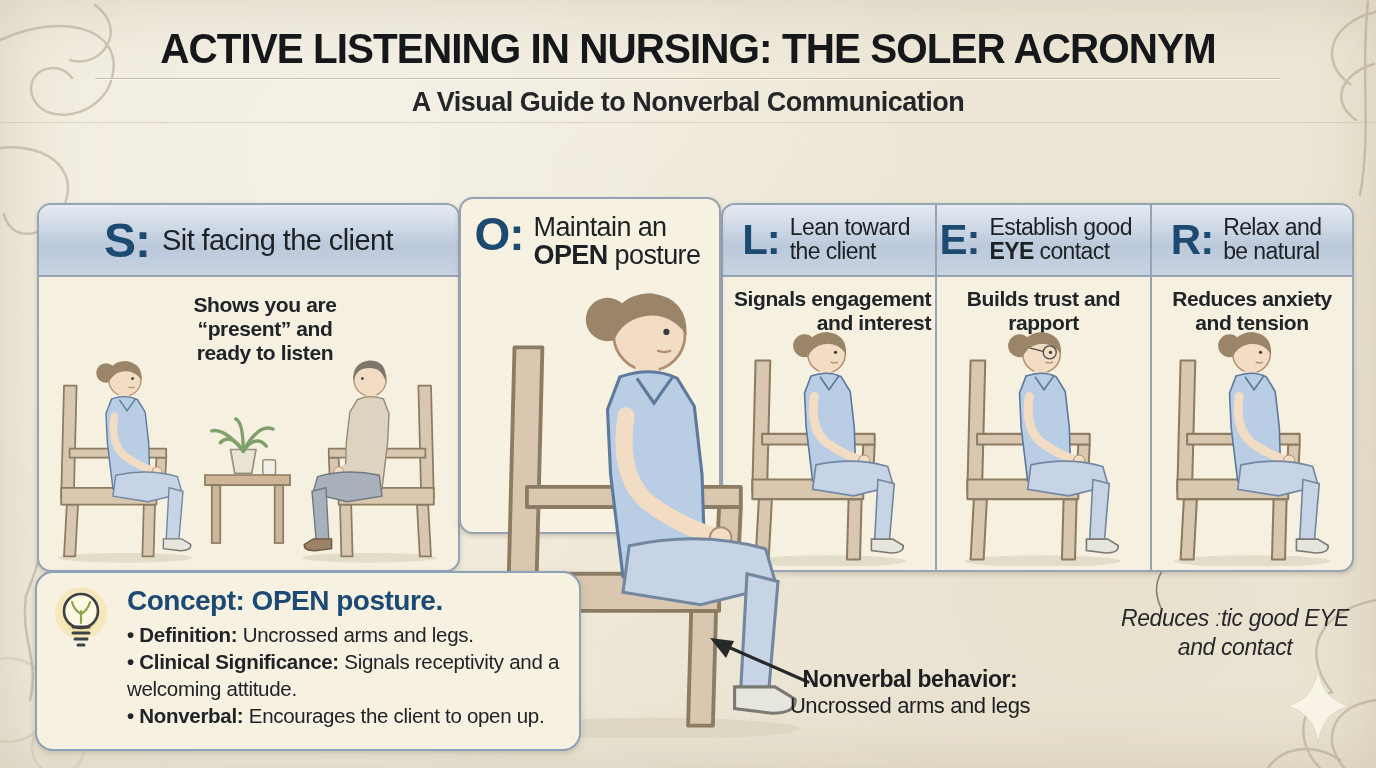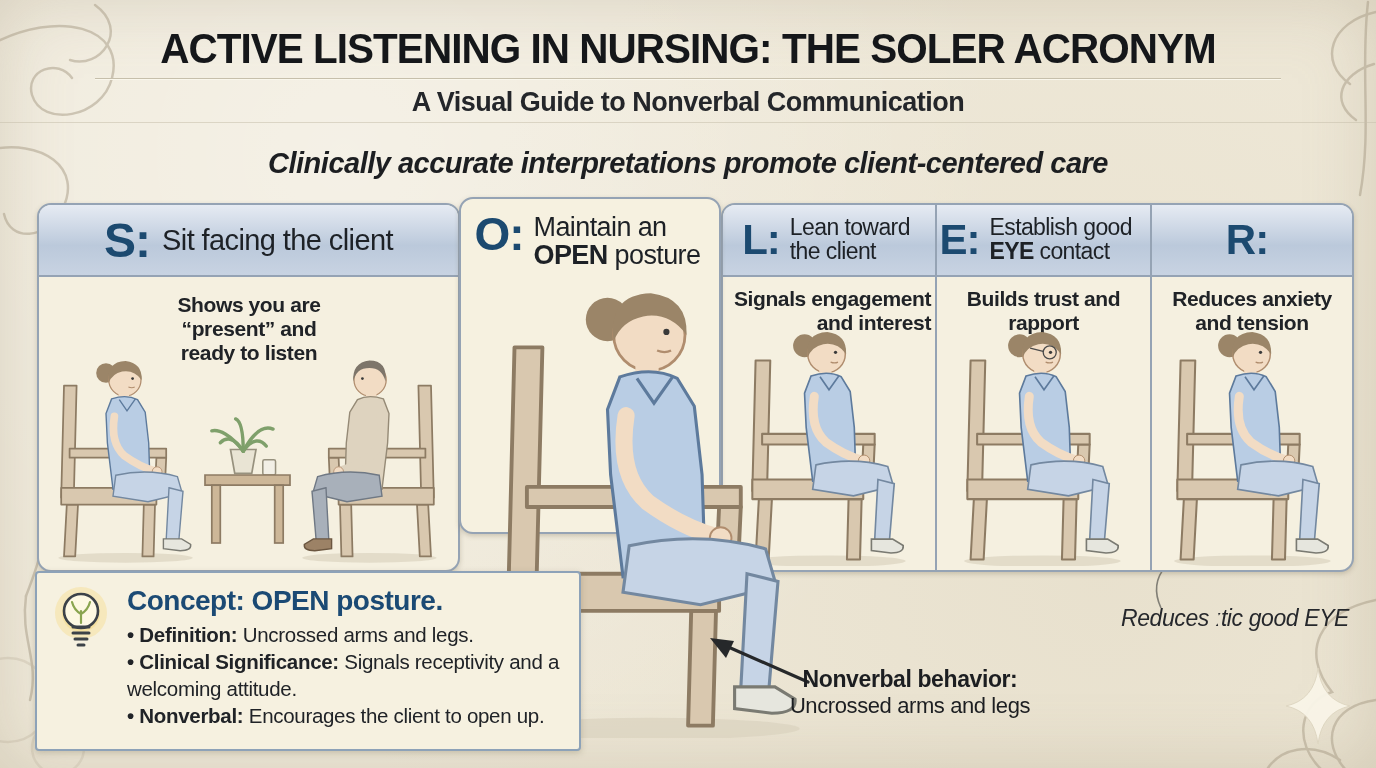--- a/index.html
+++ b/index.html
@@ -23,21 +23,21 @@
   .hdr{background:linear-gradient(180deg,#e6ebf3 0%,#bbc9db 58%,#c8d3e2 100%);
     border-bottom:2px solid #95a3b4;height:70px;display:flex;align-items:center;justify-content:center;}
   .letter{font-weight:bold;color:#1c4a70;letter-spacing:-1px;}
   .ptitle{color:#1d2126;letter-spacing:-.6px;line-height:1.04;}
   .ptitle b{letter-spacing:-.6px;}
   .desc{position:absolute;text-align:center;font-weight:bold;color:#202327;font-size:21px;line-height:1.14;letter-spacing:-.4px;}
   .colrule{position:absolute;top:0;bottom:0;width:0;border-left:2px solid #95a3b4;}
   svg{display:block;}
   
   .concept{left:35px;top:571px;width:542px;height:176px;background:#f6f1e0;border:2px solid #8da2b8;
-    border-radius:4px;box-shadow:0 2px 6px rgba(120,108,84,.30);z-index:6;}
+    border-radius:18px;box-shadow:0 2px 6px rgba(120,108,84,.30);z-index:6;}
   .concept-title{position:absolute;left:90px;top:12px;font-weight:bold;font-size:28px;color:#1b4a74;letter-spacing:-.5px;}
   .concept-list{position:absolute;left:90px;top:48px;width:444px;margin:0;padding:0;list-style:none;
     font-size:20.5px;color:#202327;line-height:1.32;letter-spacing:-.3px;}
   .concept-list li::before{content:"• ";font-weight:bold;}
   
   .nonverbal{left:775px;top:666px;width:270px;text-align:center;z-index:6;color:#1c1e21;letter-spacing:-.4px;}
   .nonverbal .l1{font-weight:bold;font-size:23px;}
   .nonverbal .l2{font-size:22px;}
   .artifact{left:1105px;top:604px;width:260px;text-align:center;font-size:23px;color:#26282c;line-height:1.25;letter-spacing:-.4px;z-index:6;font-style:italic;}
   .layer1{z-index:1;} .layer2{z-index:2;} .layer6{z-index:6;}
@@ -133,28 +133,27 @@
       <circle cx="58" cy="748" r="26" opacity=".4"></circle>
     </g>
     <path d="M1318,668 Q1322,700 1350,706 Q1322,712 1318,744 Q1314,712 1286,706 Q1314,700 1318,668 Z" fill="#f9f5e8" stroke="#ddd5c0" stroke-width="1" opacity=".95"></path>
     <path d="M1166,566 q-16,18 -5,42" fill="none" stroke="#4a4a46" stroke-width="1.6" opacity=".65"></path>
   </svg>
 
   <div class="abs main-title">ACTIVE LISTENING IN NURSING: THE SOLER ACRONYM</div>
   <div class="abs rule1"></div>
   <div class="abs subtitle">A Visual Guide to Nonverbal Communication</div>
   <div class="abs rule2"></div>
-  <div class="abs tagline">Clinically accurate interpretations promote client-centered care</div>
 
   <div class="card layer1" style="left:37px;top:203px;width:419px;height:365px;">
     <div class="hdr">
       <span class="letter" style="font-size:48px;margin-right:12px;">S:</span>
       <span class="ptitle" style="font-size:29px;text-align:right;">Sit facing the client</span>
     </div>
-    <div class="desc" style="left:115px;top:88px;width:190px;text-align:center;">Shows you are “present” and ready to listen</div>
+    <div class="desc" style="left:131px;top:88px;width:190px;text-align:center;">Shows you are “present” and ready to listen</div>
     <svg class="abs" style="left:0;top:78px;width:419px;height:287px;" viewBox="0 0 419 287">
       <use href="#nurse-seated" transform="translate(4,55) scale(0.70)"></use>
       <g transform="translate(413,55) scale(0.70)">
           <use href="#client-seated" transform="translate(-240,0)"></use>
         </g>
       <use href="#side-table" transform="translate(166,192) scale(0.85)"></use>
     </svg>
   </div>
 
   <div class="card layer1" style="left:721px;top:203px;width:629px;height:365px;">
@@ -181,20 +180,21 @@
       <div class="desc" style="left:10px;top:82px;width:193px;">Builds trust and rapport</div>
       <svg class="abs" style="left:9px;top:100px;width:196px;height:261px;" viewBox="0 0 240 320">
           <use href="#nurse-seated"></use>
           <use href="#glasses"></use>
         </svg>
     </div>
 
     <div class="abs" style="left:429px;top:0;width:200px;height:365px;">
       <div style="position:absolute;top:0;left:0;right:0;height:70px;display:flex;align-items:center;justify-content:center;">
         <span class="letter" style="font-size:42px;margin-right:10px;">R:</span>
+        <span class="ptitle" style="font-size:23px;width:110px;">Relax and be natural</span>
       </div>
       <div class="desc" style="left:8px;top:82px;width:184px;">Reduces anxiety and tension</div>
       <svg class="abs" style="left:4px;top:100px;width:196px;height:261px;" viewBox="0 0 240 320">
           <use href="#nurse-seated"></use>
         </svg>
     </div>
   </div>
 
   <div class="card layer1" style="left:459px;top:197px;width:258px;height:333px;background:#f6f1e0;">
     <div style="position:absolute;left:0;top:8px;right:0;display:flex;justify-content:center;">
@@ -230,15 +230,16 @@
     <path d="M118,56 L36,20" fill="none" stroke="#26282a" stroke-width="3.2" stroke-linecap="round"></path>
     <polygon points="20,12 44,15 36,32" fill="#26282a"></polygon>
   </svg>
   <div class="abs nonverbal">
     <div class="l1">Nonverbal behavior:</div>
     <div class="l2">Uncrossed arms and legs</div>
   </div>
 
   <div class="abs artifact">
     <div>Reduces ːtic good EYE</div>
+    <div>and contact</div>
   </div>
 
 </div>
 
 </body></html>

